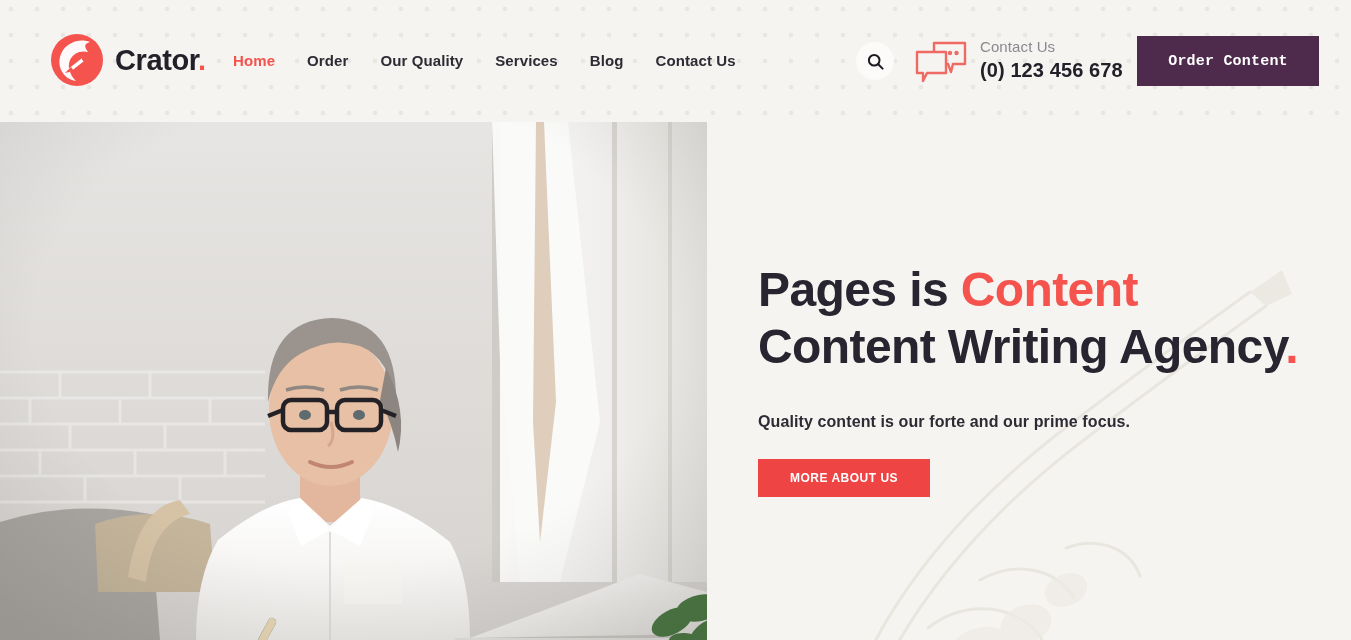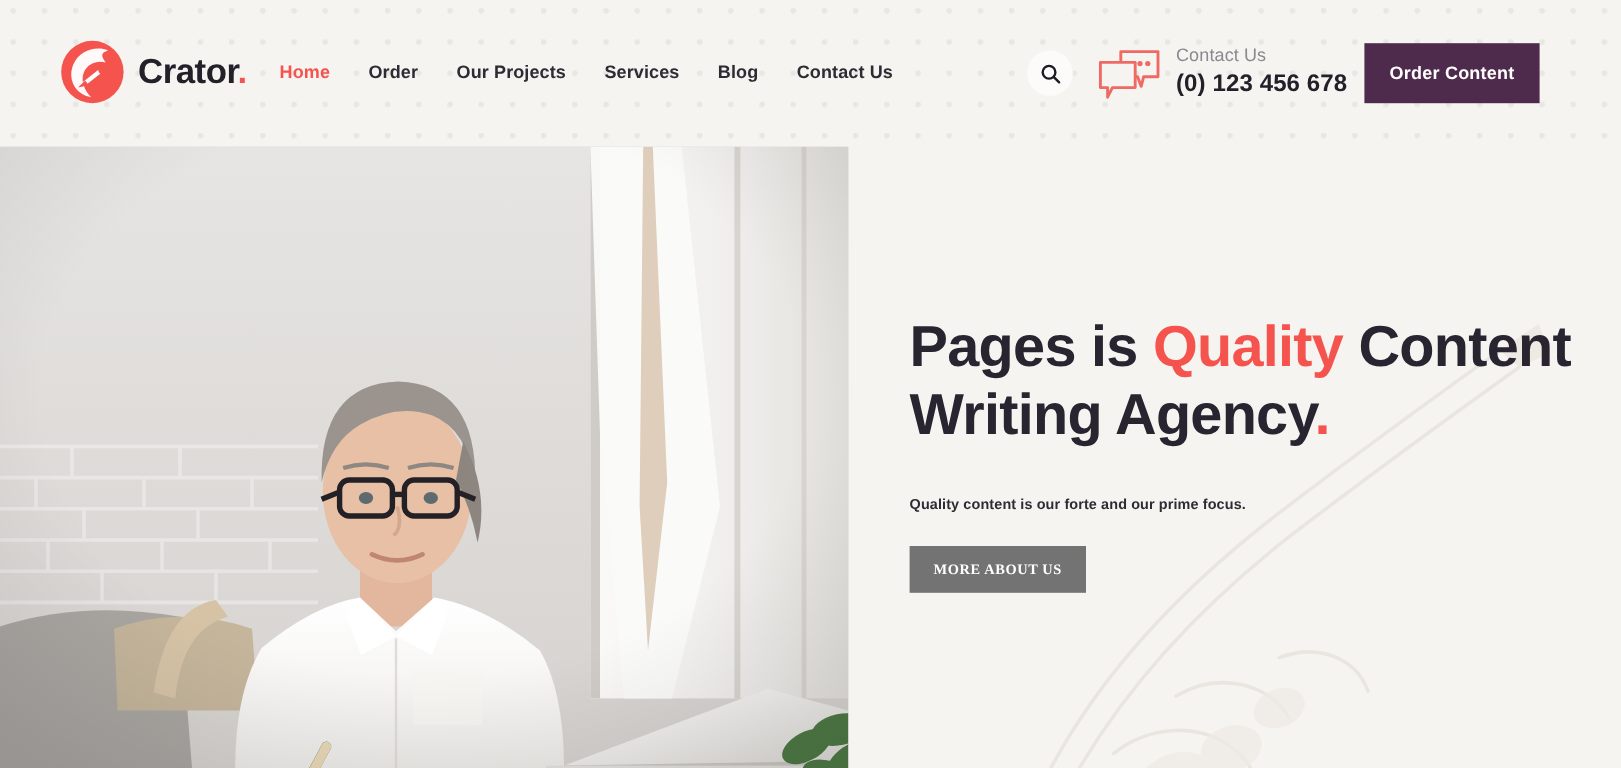--- a/index.html
+++ b/index.html
@@ -113,25 +113,25 @@
     font-weight: bold;
     color: #23202A;
     margin-top: 4px;
     letter-spacing: 0.1px;
     white-space: nowrap;
   }
 
   .order-btn {
     position: absolute;
     left: 1137px; top: 36px;
-    width: 146px; height: 50px;
+    width: 182px; height: 50px;
     background: #4E2B4C;
     border: none;
     color: #FFFFFF;
-    font-family: Liberation Sans, sans-serif;
+    font-family: Liberation Mono, monospace;
     font-size: 15px;
     font-weight: bold;
     letter-spacing: 0.2px;
     cursor: pointer;
   }
 
   
   .hero {
     position: absolute;
     top: 122px; left: 0;
@@ -167,36 +167,36 @@
   .hero-title {
     font-size: 48px;
     font-weight: bold;
     color: #282430;
     line-height: 1.18;
     letter-spacing: -0.6px;
   }
   .hero-title .accent { color: #F5544E; }
   .hero-sub {
     margin-top: 38px;
-    font-size: 12px;
+    font-size: 16px;
     font-weight: bold;
     color: #2E2B35;
     letter-spacing: 0.1px;
   }
   .hero-cta {
     margin-top: 28px;
     display: inline-block;
-    background: #737373;
+    background: #ef4444;
     border: none;
     color: #FFFFFF;
-    font-family: Liberation Serif, serif;
+    font-family: Liberation Sans, sans-serif;
     font-size: 12px;
     font-weight: bold;
     letter-spacing: 0.5px;
-    padding: 12px 20px;
+    padding: 12px 32px;
     cursor: pointer;
   }
 </style>
 </head>
 <body>
 
 <div class="page">
 
   <header class="header">
 
@@ -212,21 +212,21 @@
         </svg>
       </div>
       <div class="logo-text">
         <span>Crator</span><span class="dot">.</span>
       </div>
     </div>
 
     <nav class="nav">
       <a class="nav-item active">Home</a>
       <a class="nav-item">Order</a>
-      <a class="nav-item">Our Projects</a>
+      <a class="nav-item">Our Quality</a>
       <a class="nav-item">Services</a>
       <a class="nav-item">Blog</a>
       <a class="nav-item">Contact Us</a>
     </nav>
 
     <div class="search-btn">
       <svg width="17" height="17" viewBox="0 0 17 17">
         <circle cx="7.2" cy="7.2" r="5.3" fill="none" stroke="#1D1B22" stroke-width="2"></circle>
         <line x1="11.2" y1="11.2" x2="15.6" y2="15.6" stroke="#1D1B22" stroke-width="2" stroke-linecap="round"></line>
       </svg>
@@ -384,19 +384,19 @@
         </g>
         <g fill="#E6E2DB" opacity="0.75">
           <ellipse cx="150" cy="400" rx="34" ry="24" transform="rotate(-20 150 400)"></ellipse>
           <ellipse cx="196" cy="372" rx="26" ry="19" transform="rotate(-18 196 372)"></ellipse>
           <ellipse cx="236" cy="338" rx="22" ry="16" transform="rotate(-22 236 338)"></ellipse>
         </g>
       </svg>
     </div>
 
     <div class="hero-copy">
-      <h1 class="hero-title"><span>Pages is </span><span class="accent">Quality</span><span> Content Writing Agency</span><span class="accent">.</span></h1>
+      <h1 class="hero-title"><span>Pages is </span><span class="accent">Content</span><span> Content Writing Agency</span><span class="accent">.</span></h1>
       <p class="hero-sub">Quality content is our forte and our prime focus.</p>
       <button class="hero-cta">MORE ABOUT US</button>
     </div>
 
   </section>
 </div>
 
 </body></html>

